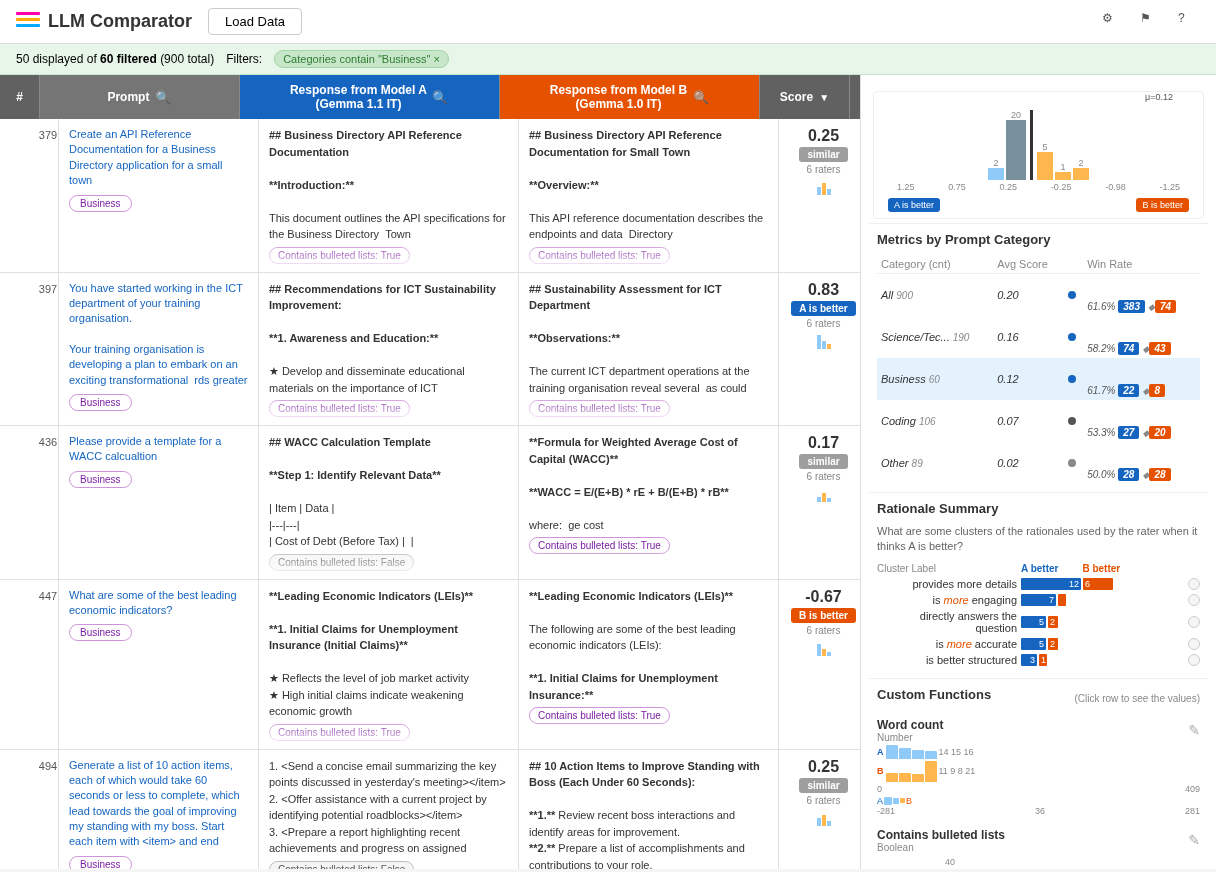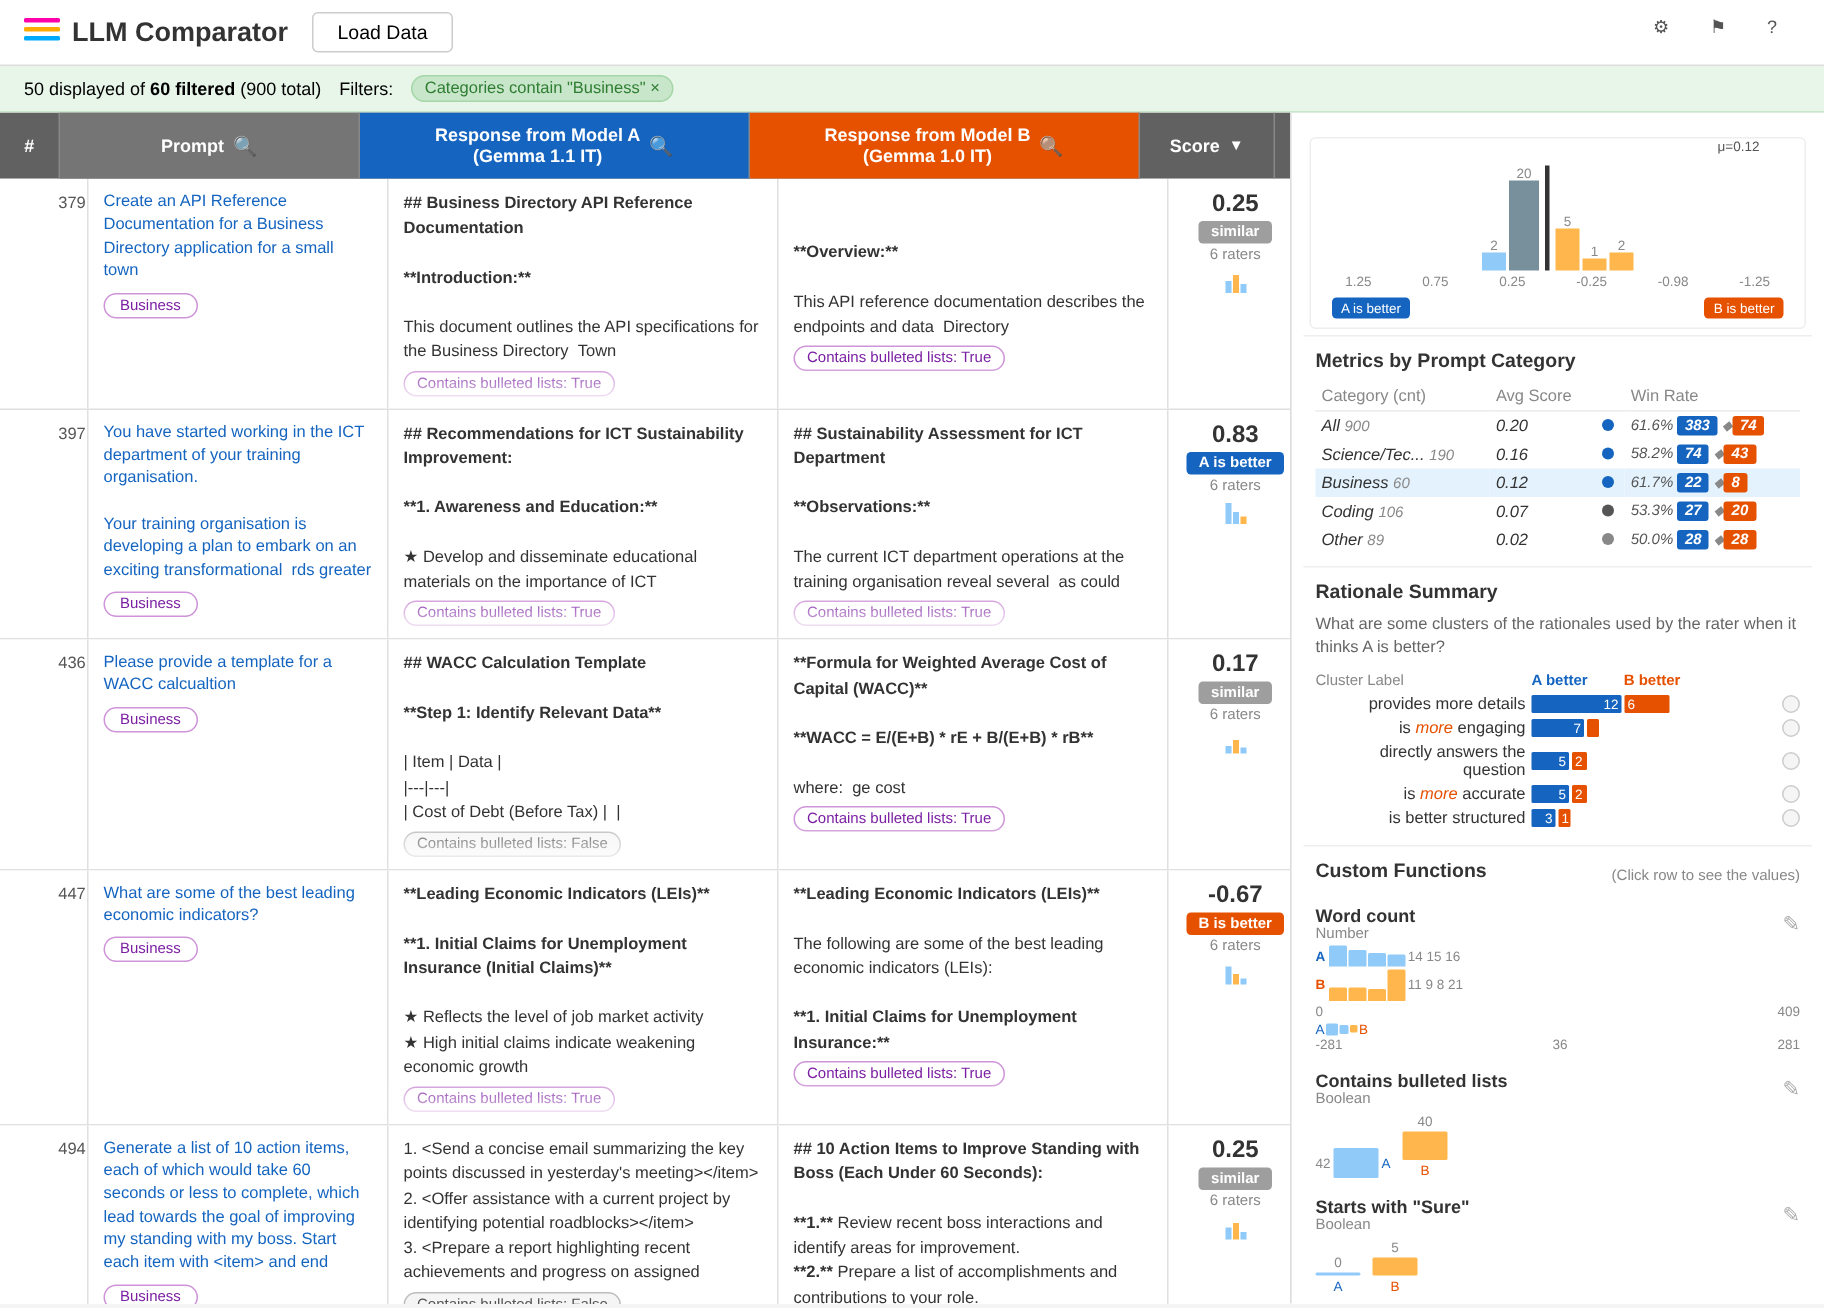--- a/index.html
+++ b/index.html
@@ -113,21 +113,21 @@
     .metrics-section { border-top: 1px solid #eee; padding: 8px; }
     .section-title { font-size: 13px; font-weight: bold; color: #333; margin-bottom: 8px; }
     .metrics-table { width: 100%; border-collapse: collapse; font-size: 11px; }
     .metrics-table th { color: #888; font-weight: normal; text-align: left; padding: 3px 4px; border-bottom: 1px solid #eee; }
     .metrics-table td { padding: 3px 4px; font-style: italic; }
     .category-name { color: #333; }
     .cnt { color: #888; font-size: 10px; }
     .avg-score-dot { width: 8px; height: 8px; border-radius: 50%; display: inline-block; background: #555; }
     .avg-score-val { color: #333; }
     .win-rate-text { font-size: 10px; color: #555; }
-    .win-badge { display: inline-block; padding: 1px 5px; border-radius: 2px; font-size: 10px; color: #fff; font-weight: bold; }
+    .win-badge { display: inline-block; padding: 1px 5px; border-radius: 2px; font-size: 10px; color: #fff; font-weight: bold; margin-top: 23px; }
     .win-a { background: #1565c0; }
     .win-b { background: #e65100; }
 
     
     .rationale-section { border-top: 1px solid #eee; padding: 8px; }
     .rationale-desc { font-size: 11px; color: #666; margin-bottom: 8px; line-height: 1.4; }
     .rationale-row { display: flex; align-items: center; margin-bottom: 4px; gap: 4px; }
     .rationale-label { flex: 0 0 140px; font-size: 11px; color: #333; text-align: right; }
     .rationale-label .highlight { color: #e65100; font-style: italic; }
     .rationale-bars { display: flex; align-items: center; gap: 2px; flex: 1; }
@@ -225,21 +225,21 @@
           <div class="response-text">
             <strong>## Business Directory API Reference Documentation</strong><br><br>
             <strong>**Introduction:**</strong><br><br>
             This document outlines the API specifications for the Business Directory &nbsp;Town
           </div>
           <div class="contains-badge true">Contains bulleted lists: True</div>
           <div class="fade-overlay"></div>
         </div>
         <div class="td td-model-b" style="position:relative;">
           <div class="response-text">
-            <br><br>
+            <strong>## Business Directory API Reference Documentation for Small Town</strong><br><br>
             <strong>**Overview:**</strong><br><br>
             This API reference documentation describes the endpoints and data &nbsp;Directory
           </div>
           <div class="contains-badge true">Contains bulleted lists: True</div>
           <div class="fade-overlay"></div>
         </div>
         <div class="td td-score">
           <div class="score-val">0.25</div>
           <div class="score-badge badge-similar">similar</div>
           <div class="raters-text">6 raters</div>

